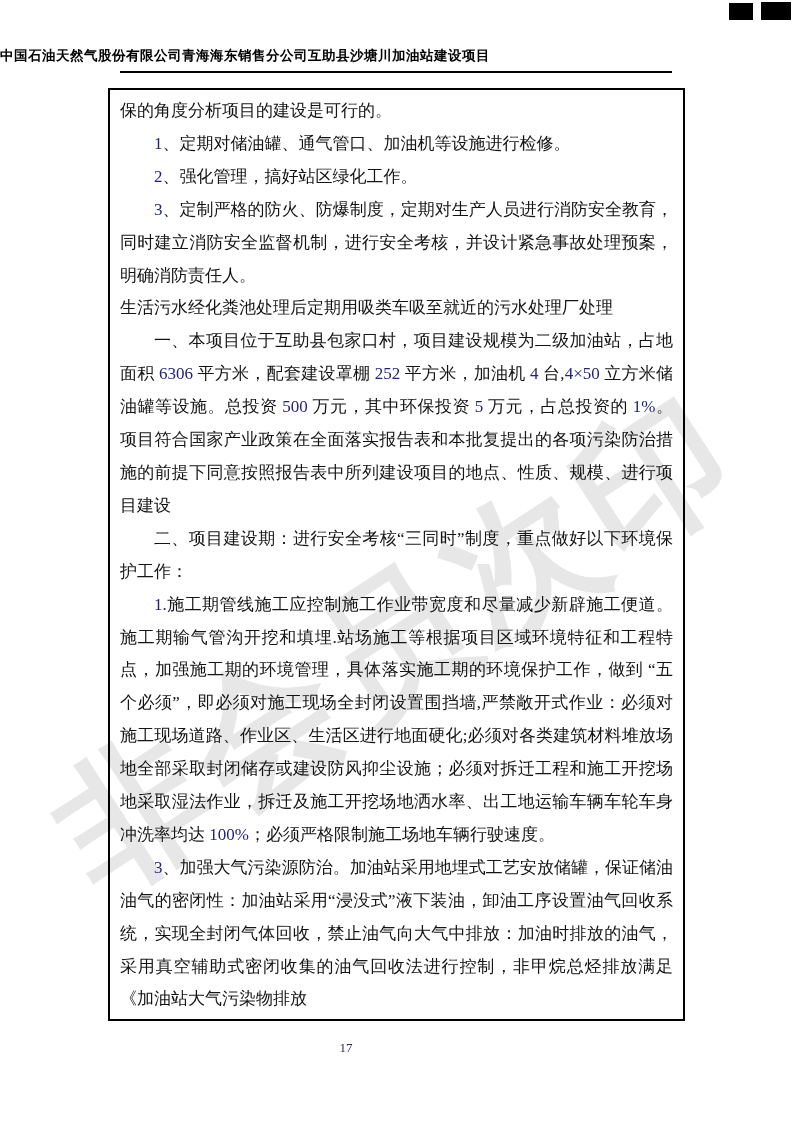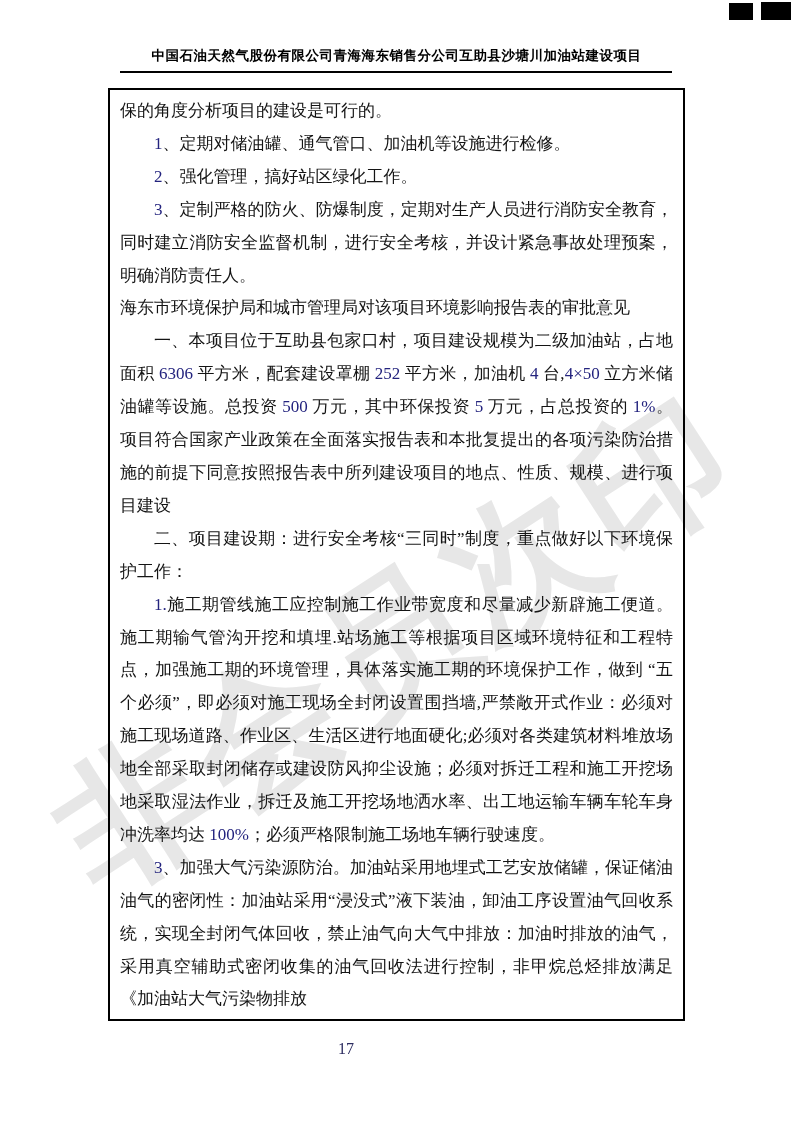--- a/index.html
+++ b/index.html
@@ -2,21 +2,21 @@
 <html><head>
 <meta charset="utf-8">
 <style>
   html,body{margin:0;padding:0;}
   body{
     width:793px;height:1122px;position:relative;background:#ffffff;
     font-family:"Liberation Serif","DejaVu Serif",serif;
     color:#1a1a1a;overflow:hidden;
   }
   .header-title{
-    position:absolute;top:47px;left:0;width:793px;text-align:center;
+    position:absolute;top:47px;left:0;width:793px;text-align:left;
     font-size:13.5px;font-weight:bold;letter-spacing:0.5px;color:#000;
   }
   .header-rule{
     position:absolute;top:71px;left:120px;width:552px;height:2px;background:#000;
   }
   .scan-artifact{position:absolute;background:#000;}
   .scan-artifact.a1{top:3px;left:729px;width:24px;height:17px;}
   .scan-artifact.a2{top:2px;left:761px;width:30px;height:18px;}
   .content-box{
     position:absolute;top:88px;left:108px;width:553px;height:912px;
@@ -29,39 +29,39 @@
   .para.indent{text-indent:2em;}
   .num{color:#23237e;font-family:"Liberation Serif","DejaVu Serif",serif;}
   .watermark{
     position:absolute;top:545px;left:-10px;width:813px;z-index:1;
     text-align:center;font-size:148px;font-weight:bold;letter-spacing:6px;
     color:#e7e7e7;transform:rotate(-33deg);transform-origin:50% 50%;
     white-space:nowrap;pointer-events:none;
   }
   .page-number{
     position:absolute;top:1040px;left:0;width:692px;text-align:center;
-    font-size:16px;color:#2c2c60;
+    font-size:13px;color:#2c2c60;
   }
 </style>
 </head>
 <body>
 
 <div class="header-title">中国石油天然气股份有限公司青海海东销售分公司互助县沙塘川加油站建设项目</div>
 <div class="header-rule"></div>
 
 <div class="scan-artifact a1"></div>
 <div class="scan-artifact a2"></div>
 
 <div class="watermark">非会员次印</div>
 
 <div class="content-box" id="paragraphs-container">
     <p class="para">保的角度分析项目的建设是可行的。</p>
     <p class="para indent"><span class="num">1</span>、定期对储油罐、通气管口、加油机等设施进行检修。</p>
     <p class="para indent"><span class="num">2</span>、强化管理，搞好站区绿化工作。</p>
     <p class="para indent"><span class="num">3</span>、定制严格的防火、防爆制度，定期对生产人员进行消防安全教育，同时建立消防安全监督机制，进行安全考核，并设计紧急事故处理预案，明确消防责任人。</p>
-    <p class="para">海东市环境保护局和城市管理局对该项目环境影响报告表的审批意见</p>
+    <p class="para">生活污水经化粪池处理后定期用吸类车吸至就近的污水处理厂处理</p>
     <p class="para indent">一、本项目位于互助县包家口村，项目建设规模为二级加油站，占地面积 <span class="num">6306</span> 平方米，配套建设罩棚 <span class="num">252</span> 平方米，加油机 <span class="num">4</span> 台,<span class="num">4</span><span class="num">×</span><span class="num">50</span> 立方米储油罐等设施。总投资 <span class="num">500</span> 万元，其中环保投资 <span class="num">5</span> 万元，占总投资的 <span class="num">1%</span>。项目符合国家产业政策在全面落实报告表和本批复提出的各项污染防治措施的前提下同意按照报告表中所列建设项目的地点、性质、规模、进行项目建设</p>
     <p class="para indent">二、项目建设期：进行安全考核“三同时”制度，重点做好以下环境保护工作：</p>
     <p class="para indent"><span class="num">1.</span>施工期管线施工应控制施工作业带宽度和尽量减少新辟施工便道。施工期输气管沟开挖和填埋.站场施工等根据项目区域环境特征和工程特点，加强施工期的环境管理，具体落实施工期的环境保护工作，做到 “五个必须”，即必须对施工现场全封闭设置围挡墙,严禁敞开式作业：必须对施工现场道路、作业区、生活区进行地面硬化;必须对各类建筑材料堆放场地全部采取封闭储存或建设防风抑尘设施；必须对拆迁工程和施工开挖场地采取湿法作业，拆迁及施工开挖场地洒水率、出工地运输车辆车轮车身冲洗率均达 <span class="num">100%</span>；必须严格限制施工场地车辆行驶速度。</p>
     <p class="para indent"><span class="num">3</span>、加强大气污染源防治。加油站采用地埋式工艺安放储罐，保证储油油气的密闭性：加油站采用“浸没式”液下装油，卸油工序设置油气回收系统，实现全封闭气体回收，禁止油气向大气中排放：加油时排放的油气，采用真空辅助式密闭收集的油气回收法进行控制，非甲烷总烃排放满足《加油站大气污染物排放</p>
   </div>
 
 <div class="page-number">17</div>
 
 </body></html>

